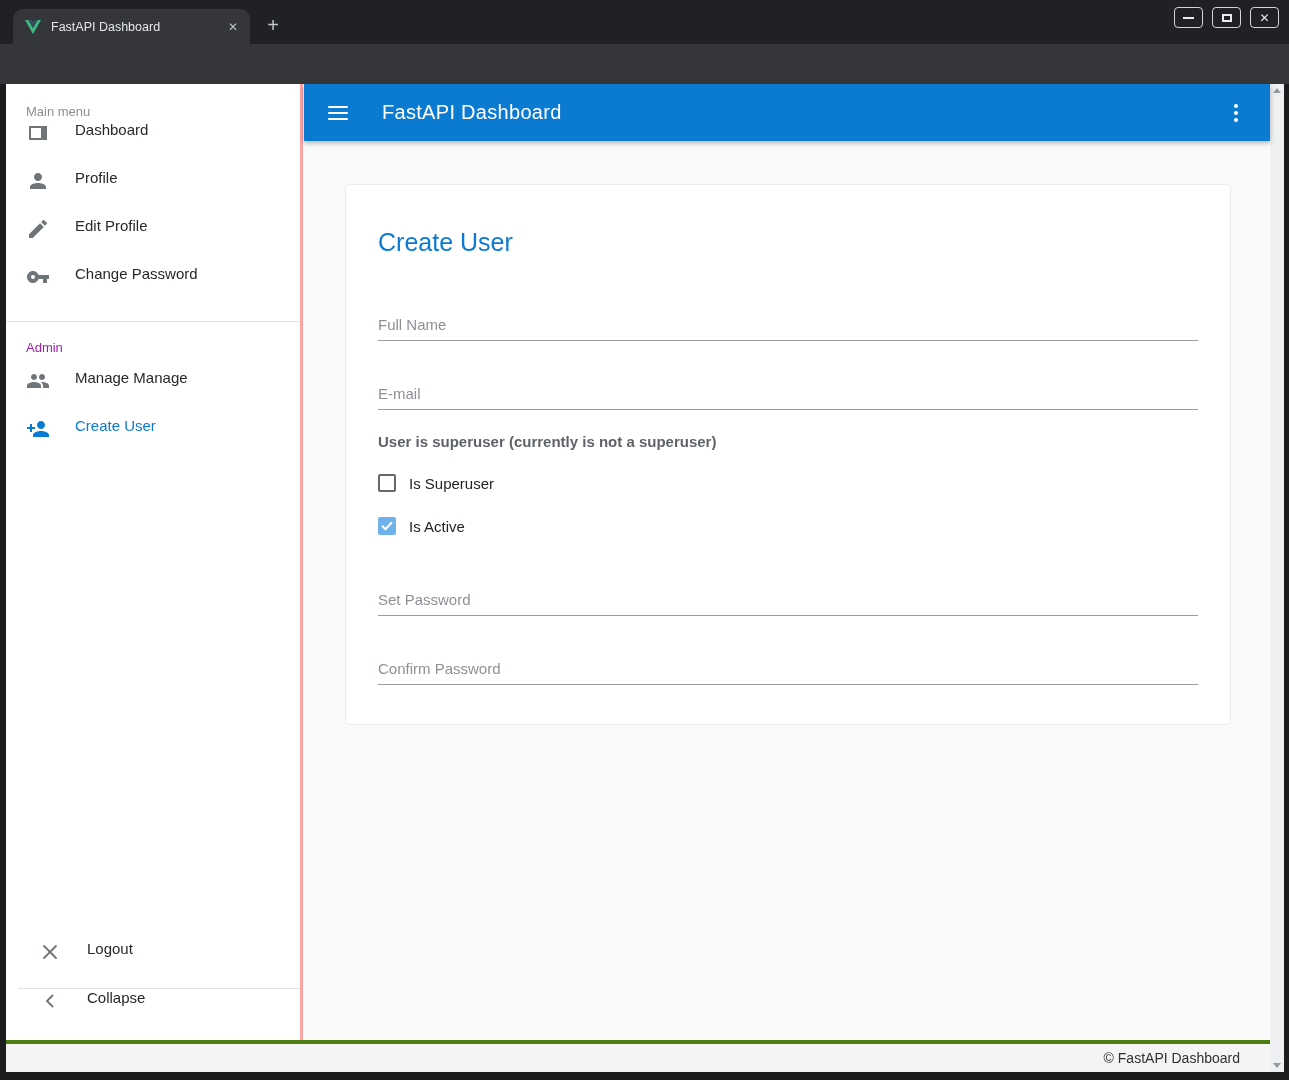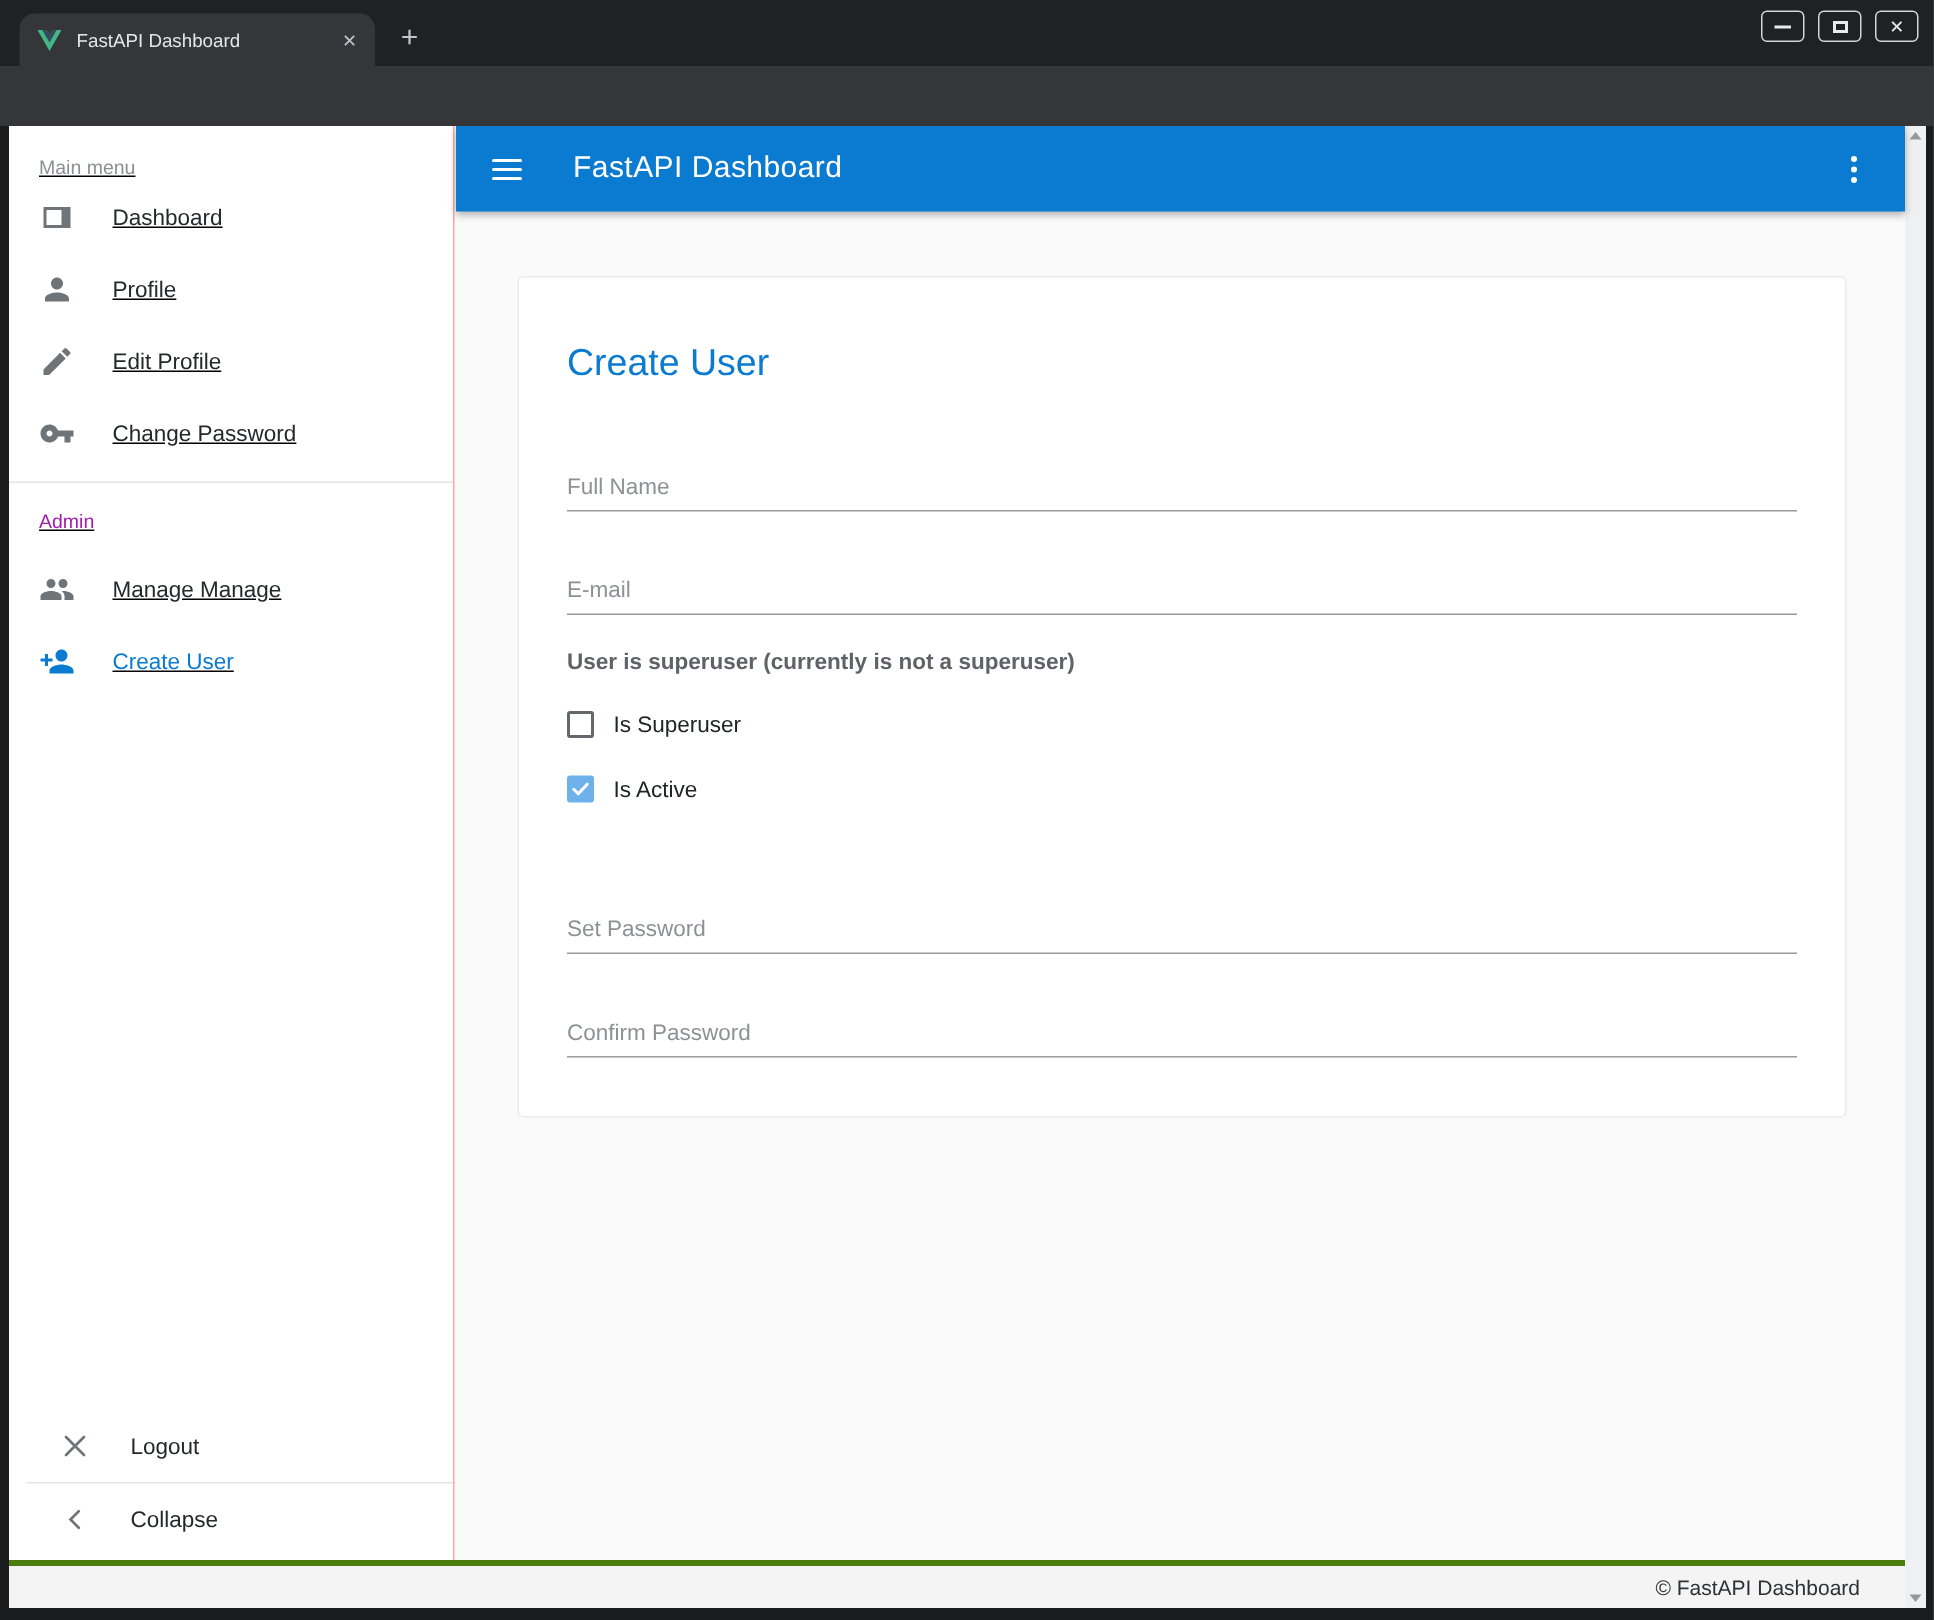--- a/index.html
+++ b/index.html
@@ -27,25 +27,25 @@
   .addr { position:absolute; left:113px; top:49px; width:1098px; height:30px; background:#202124;
           border-radius:15px; display:flex; align-items:center; padding:0 12px; }
   .addr-url { font-size:14px; margin-left:8px; white-space:nowrap; }
   .addr-host { color:#e8eaed; }
   .addr-path { color:#9aa0a6; }
   .addr-star { margin-left:auto; width:18px; height:18px; }
 
   
   .page { position:absolute; left:6px; top:84px; right:5px; bottom:8px; background:#fafafa; overflow:hidden; }
 
-  .sidebar { position:absolute; left:0; top:0; width:297px; bottom:32px; background:#fff; border-right:1px solid #fca5a5;text-decoration:underline; }
+  .sidebar { position:absolute; left:0; top:0; width:297px; bottom:32px; background:#fff; border-right:3px solid #fca5a5; }
   .side-label { padding:20px 0 0 20px; font-size:13px; color:#8b8f94; height:36px; }
   .side-label2 { padding:18px 0 0 20px; font-size:13px; color:#a21caf; height:34px; }
   .side-list { margin-top:1px; }
-  .side-item { height:48px; display:flex; align-items:center; padding-left:20px; cursor:pointer; }
+  .side-item { height:48px; display:flex; align-items:flex-start; padding-left:20px; cursor:pointer; }
   .side-item .ico { width:24px; height:24px; color:#6f7478; flex:none; }
   .side-item .ico svg { display:block; }
   .side-item .lbl { margin-left:25px; font-size:15px; color:#26282a; }
   .side-item.active .ico { color:var(--c-link); }
   .side-item.active .lbl { color:var(--c-link); }
   .side-divider { height:1px; background:#e4e4e4; margin-top:8px; }
   .sidebar-bottom { position:absolute; left:0; right:0; bottom:3px;padding-left:12px; }
 
   .main { position:absolute; left:298px; top:0; right:14px; bottom:32px; }
   .appbar { height:57px; background:var(--c-primary); display:flex; align-items:center; padding:0 24px;
@@ -68,21 +68,21 @@
   .hint { font-size:15px; line-height:20px; color:#5f6368;font-weight:bold; }
   .mt-hint1 { margin-top:22px; }
   .mt-hint2 { margin-top:29px; }
   .cb-row { display:flex; align-items:center; margin-top:19px; height:24px; cursor:pointer; }
   .cb { width:18px; height:18px; border:2px solid #64686c; border-radius:2px; flex:none;
         display:flex; align-items:center; justify-content:center; }
   .cb svg { display:none; }
   .cb.checked { background:var(--c-checkbox_checked); border-color:var(--c-checkbox_checked); }
   .cb.checked svg { display:block; }
   .cb-label { margin-left:13px; font-size:15px; color:#212427; }
-  .mt-setpw { margin-top:71px; }
+  .mt-setpw { margin-top:51px; }
   .mt-confirm { margin-top:42px; }
   .btn-row { display:flex; gap:14px; margin:24px 0 0 7px; }
   .btn { min-width:90px; height:36px; padding:0 16px; background:#f5f5f5; border:none; border-radius:3px;
          box-shadow:0 1px 3px rgba(0,0,0,.22), 0 2px 2px rgba(0,0,0,.12); font-size:14px; font-weight:700;
          color:#26282b; letter-spacing:.3px; font-family:inherit; cursor:pointer; }
 
   .footer { position:absolute; left:0; right:14px; bottom:0; height:32px; background:#f4f4f5; border-top:4px solid #4d7c0f;
             display:flex; align-items:center; justify-content:flex-end; padding-right:30px; font-size:14px; color:#2f3133; }
 
   .scrollbar { position:absolute; right:0; top:0; bottom:0; width:14px; background:#eef0f1;

